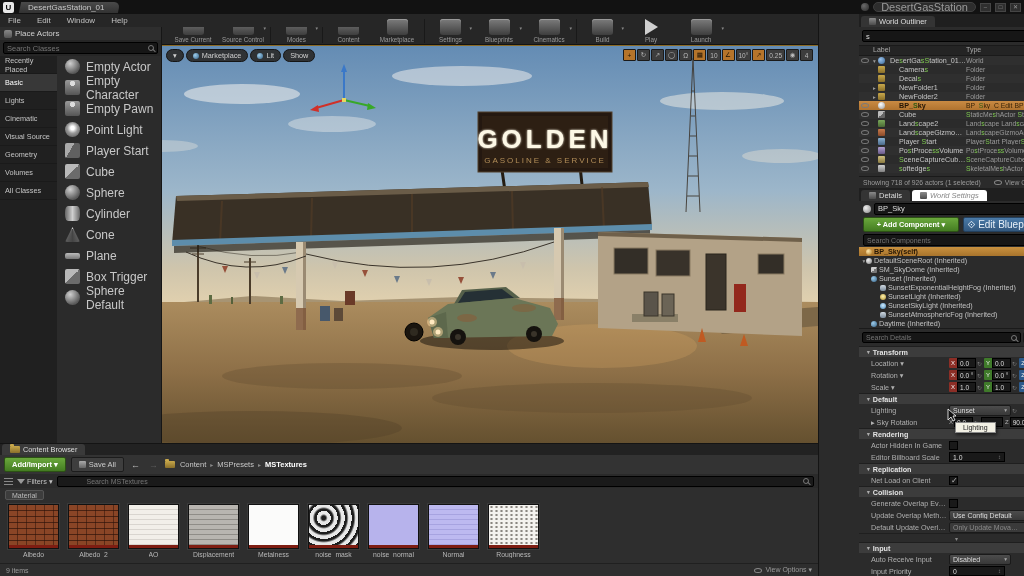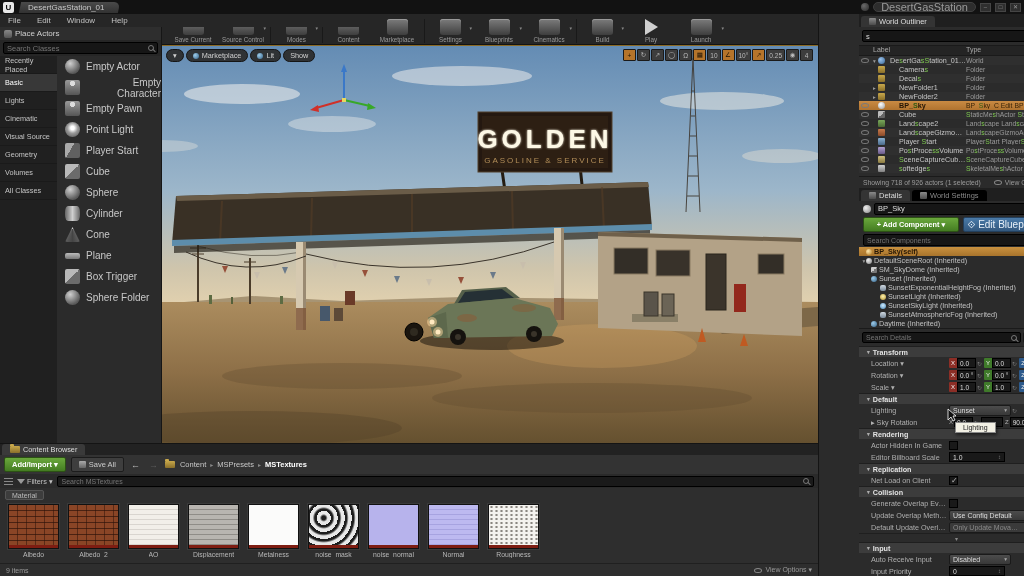--- a/index.html
+++ b/index.html
@@ -47,21 +47,21 @@
   .pa-item{height:21px;display:flex;align-items:center;gap:6px;padding-left:8px;}
   .pa-ico{width:15px;height:15px;flex:none;border-radius:2px;background:linear-gradient(145deg,#777,#3c3c3c);}
   .icon-sphere,.icon-spheretrigger{border-radius:50%;background:radial-gradient(circle at 35% 30%,#cfcfcf,#5a5a5a 70%);}
   .icon-cube,.icon-boxtrigger{background:linear-gradient(135deg,#b9b9b9 50%,#6b6b6b 50%);}
   .icon-cylinder{background:linear-gradient(90deg,#666,#cfcfcf,#666);border-radius:3px/6px;}
   .icon-cone{background:conic-gradient(from 180deg at 50% 15%,#444,#ccc,#444);clip-path:polygon(50% 0,100% 100%,0 100%);}
   .icon-plane{background:linear-gradient(#bbb,#777);height:6px !important;margin:4px 0;}
   .icon-character,.icon-pawn{background:radial-gradient(circle at 50% 22%,#ddd 18%,transparent 20%),linear-gradient(#9a9a9a,#555);}
   .icon-pointlight{background:radial-gradient(circle at 50% 40%,#fff 15%,#9a9a9a 45%,#4a4a4a);border-radius:50%;}
   .icon-playerstart{background:linear-gradient(120deg,#aaa 40%,#606060 40%);}
-  .pa-label{font-size:10px;color:#c8c8c8;text-align:right;}
+  .pa-label{font-size:12px;color:#c8c8c8;}
 
   
   #toolbar{position:absolute;left:162px;top:14px;width:656px;height:31px;background:#262626;
     border-bottom:1px solid #141414;display:flex;align-items:flex-end;padding:0 2px 1px 6px;}
   .tb-item{display:flex;flex-direction:column;align-items:center;width:50px;position:relative;}
   .tb-item.sep{border-left:1px solid #191919;margin-left:2px;padding-left:2px;}
   .tb-ico{width:21px;height:16px;border-radius:3px;background:linear-gradient(#7c7c7c,#3e3e3e);
     box-shadow:inset 0 1px 0 #999;}
   .tb-ico.icon-play{background:none;box-shadow:none;width:0;height:0;border-left:13px solid #cfcfcf;
     border-top:8px solid transparent;border-bottom:8px solid transparent;border-radius:0;}
@@ -124,21 +124,21 @@
   .sm{color:#7ec850;}
   .wo-row.selected .sm{color:#2d5a12;}
   .wo-status{height:12px;display:flex;align-items:center;padding:0 4px;font-size:6.8px;color:#9a9a9a;
     border-top:1px solid #1a1a1a;margin-top:auto;}
   .wo-status .vo{margin-left:auto;display:flex;align-items:center;gap:3px;}
   .eye-g{width:8px;height:5px;border:1px solid #8a8a8a;border-radius:50%;}
 
   .det-tabs{height:13px;background:#1f1f1f;display:flex;align-items:flex-end;flex:none;}
   .det-tab{background:#343434;border-radius:3px 3px 0 0;padding:1px 8px;font-size:7.5px;color:#ddd;
     display:flex;gap:3px;align-items:center;margin-left:2px;}
-  .det-tab.dim{background:#000000;color:#888;}
+  .det-tab.dim{background:#ffffff;color:#888;font-style:italic;}
   .det-name{height:15px;display:flex;align-items:center;gap:3px;padding:0 4px;flex:none;}
   .nm-ico{width:8px;height:8px;border-radius:50%;background:radial-gradient(circle at 35% 35%,#eee,#888);}
   .det-name input{flex:1;height:12px;background:#161616;border:1px solid #000;border-radius:2px;
     color:#ddd;font-size:7.5px;padding:0 3px;outline:none;min-width:0;}
   .lock{width:7px;height:5px;background:#8a8a8a;border-radius:1px;position:relative;margin-top:3px;flex:none;}
   .lock::before{content:"";position:absolute;top:-3px;left:1px;width:3px;height:3px;border:1px solid #8a8a8a;border-bottom:none;border-radius:2px 2px 0 0;}
   .det-btns{height:17px;display:flex;gap:4px;padding:1px 4px;flex:none;}
   .btn-green{flex:1.1;background:linear-gradient(#6aa83c,#447c22);border:1px solid #2c5214;border-radius:2px;
     color:#fff;font-size:7.3px;font-weight:bold;display:flex;align-items:center;justify-content:center;gap:2px;}
   .btn-blue{flex:1;background:linear-gradient(#4a7aa8,#33587e);border:1px solid #23405e;border-radius:2px;
@@ -213,21 +213,21 @@
   .crumbs{display:flex;align-items:center;gap:4px;}
   .crumb{font-size:7.5px;color:#c8c8c8;display:flex;align-items:center;gap:4px;}
   .crumb:not(:last-child)::after{content:"▸";color:#8a8a8a;font-size:6px;}
   .crumb:last-child{color:#fff;font-weight:bold;}
   .cb-filterrow{height:14px;display:flex;align-items:center;gap:4px;padding:0 4px;background:#2a2a2a;}
   .hamb{width:9px;height:7px;background:linear-gradient(#888 0 1px,transparent 1px 3px,#888 3px 4px,transparent 4px 6px,#888 6px 7px);}
   .filters-lbl{font-size:7.3px;color:#c0c0c0;display:flex;gap:2px;align-items:center;}
   .funnel{width:0;height:0;border-left:4px solid transparent;border-right:4px solid transparent;border-top:5px solid #999;}
   .cb-search{flex:1;height:11px;background:#1a1a1a;border:1px solid #000;border-radius:2px;
     display:flex;align-items:center;padding:0 4px;}
-  .cb-search input{flex:1;background:transparent;border:none;outline:none;color:#bbb;font-size:7px;min-width:0;}
+  .cb-search input{flex:1;background:transparent;border:none;outline:none;color:#bbb;font-size:7px;min-width:0;margin-left:25px;}
   .chip-row{height:13px;display:flex;align-items:center;padding:0 5px;background:#2e2e2e;}
   .chip{background:#3d3d3d;border:1px solid #555;border-radius:2px;color:#bcbcbc;font-size:7px;padding:0 6px;height:10px;line-height:9px;}
   .asset-grid{flex:1;display:flex;gap:5px;padding:3px 6px;overflow:hidden;}
   .asset{width:55px;display:flex;flex-direction:column;align-items:center;}
   .thumb{width:51px;height:45px;border:1px solid #111;position:relative;box-shadow:0 0 0 1px #3a3a3a;}
   .thumb::after{content:"";position:absolute;left:0;right:0;bottom:0;height:3px;background:#7e1d12;}
   .thumb-brick{background:repeating-linear-gradient(90deg,transparent 0 8px,rgba(40,16,8,.5) 8px 9px),
     repeating-linear-gradient(#8a4526 0 5px,#4a2212 5px 6px);}
   .thumb-lineslight{background:repeating-linear-gradient(#f2efe9 0 4px,#d9d5cf 4px 5px);}
   .thumb-linesgray{background:repeating-linear-gradient(#b8b5b0 0 4px,#8f8c87 4px 5px);}
@@ -327,21 +327,21 @@
         <div class="pa-item">
           <span class="pa-ico icon-plane"></span>
           <span class="pa-label">Plane</span>
         </div>
         <div class="pa-item">
           <span class="pa-ico icon-boxtrigger"></span>
           <span class="pa-label">Box Trigger</span>
         </div>
         <div class="pa-item">
           <span class="pa-ico icon-spheretrigger"></span>
-          <span class="pa-label">Sphere Folder</span>
+          <span class="pa-label">Sphere Default</span>
         </div>
       </div>
   </div>
 </div>
 
 <div id="toolbar">
 
 <div class="tb-item">
       <span class="tb-ico icon-save"></span>
 

